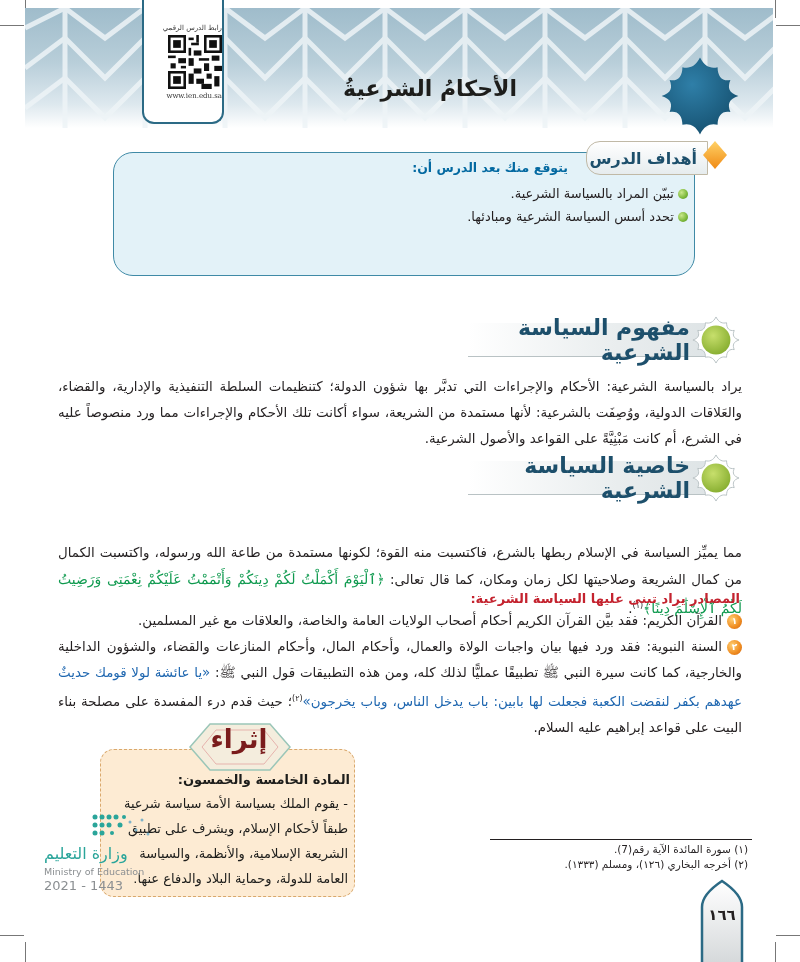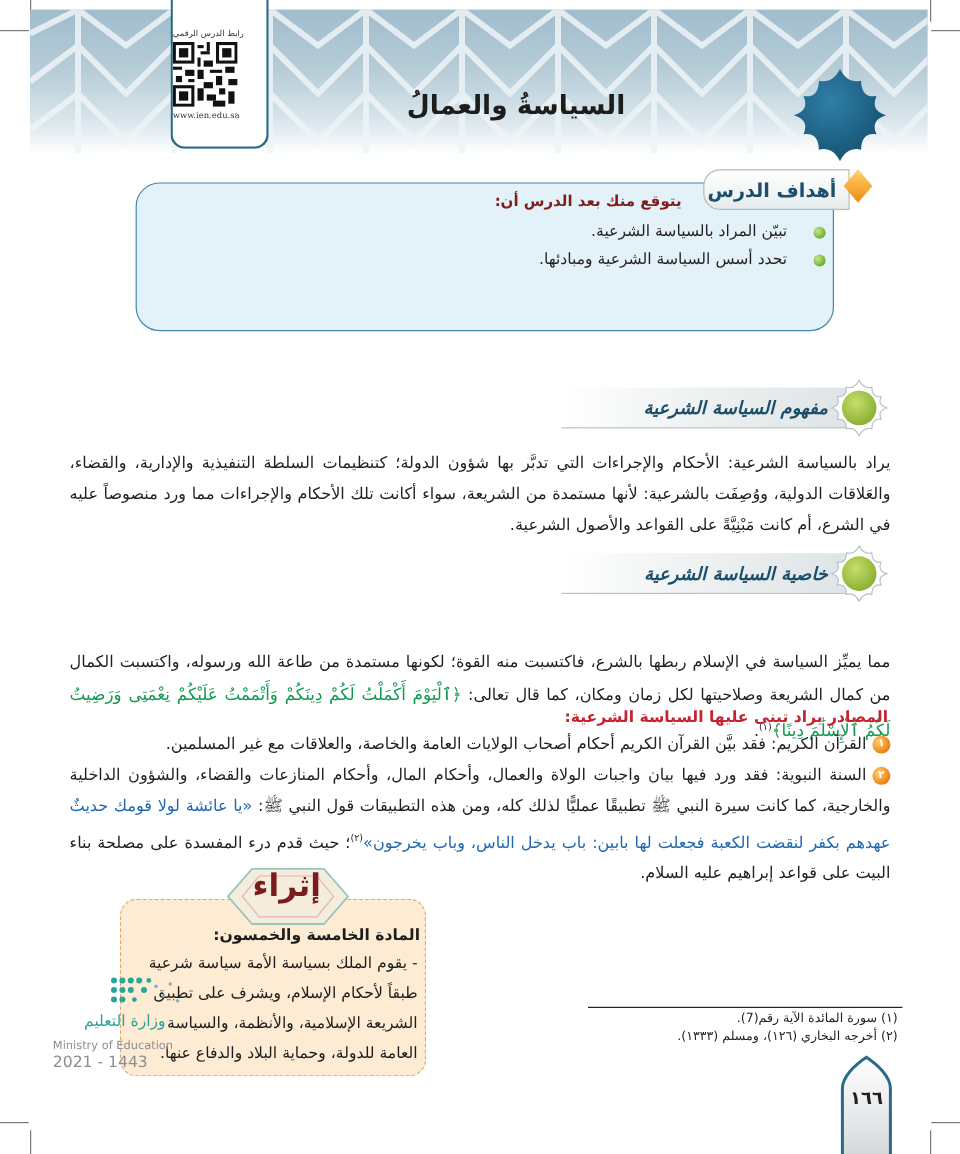--- a/index.html
+++ b/index.html
@@ -12,21 +12,21 @@
     position: absolute; left: 25px; top: 8px; width: 748px; height: 120px;
     background: linear-gradient(180deg, #9fbccb 0%, #b8ced9 45%, #dde8ee 80%, #ffffff 100%);
     overflow: hidden;
   }
   .banner svg { position: absolute; left: 0; top: 0; width: 100%; height: 100%; }
 
   .qr-card {
     position: absolute; left: 142px; top: 0; width: 82px; height: 124px;
     background: #ffffff; border: 2px solid #2b6a85; border-top: none;
     border-radius: 0 0 12px 12px;
-    display: flex; flex-direction: column; align-items: flex-start; padding-top: 24px;
+    display: flex; flex-direction: column; align-items: flex-end; padding-top: 24px;
   }
   .qr-label { font-size: 7px; color: #333; direction: rtl; margin-bottom: 3px; }
   .qr-code { width: 54px; height: 54px; }
   .qr-url { font-family: "DejaVu Serif", serif; font-size: 7px; color: #333; margin-top: 3px; }
 
   .lesson-title {
     position: absolute; left: 330px; top: 76px; width: 200px; text-align: center;
     font-size: 22px; font-weight: bold; color: #1d1d1b; direction: rtl;
   }
   .title-badge { position: absolute; left: 660px; top: 56px; width: 80px; height: 80px; }
@@ -38,36 +38,36 @@
   .objectives-tab {
     position: absolute; left: 586px; top: 141px; width: 122px; height: 34px;
     background: linear-gradient(180deg, #ffffff 0%, #e6ecee 100%);
     border: 1.5px solid #c0b9a6; border-radius: 14px 0 0 14px;
     direction: rtl; font-size: 16px; font-weight: bold; color: #1d4f6b;
     display: flex; align-items: center; padding-right: 10px;
   }
   .objectives-diamond { position: absolute; left: 702px; top: 140px; width: 26px; height: 30px; }
   .objectives-sub {
     position: absolute; right: 232px; top: 160px; direction: rtl;
-    font-size: 12.5px; font-weight: bold; color: #7f1d1d;
+    font-size: 12.5px; font-weight: bold; color: #0369a1;
   }
   .objectives-list { position: absolute; right: 112px; top: 182px; direction: rtl; list-style: none; }
-  .objectives-list li { font-size: 13px; line-height: 23px; display: flex; align-items: center; gap: 22px; }
+  .objectives-list li { font-size: 13px; line-height: 23px; display: flex; align-items: center; gap: 4px; }
   .green-dot {
     width: 10px; height: 10px; border-radius: 50%;
     background: radial-gradient(circle at 35% 35%, #c9e88a 0%, #7bb83a 60%, #4f8a22 100%);
     display: inline-block; flex: 0 0 auto;
   }
 
   .section-header { position: absolute; direction: rtl; display: flex; align-items: center; }
   .section-header .hdr-bar {
     height: 34px; width: 250px; padding-right: 28px;
     background: linear-gradient(90deg, #ffffff 0%, #e9edee 60%, #dde3e5 100%);
     border-bottom: 1.5px solid #b9c2c4;
-    display: flex; align-items: center; font-size: 15px; font-weight: bold; color: #1d4f6b; font-style: italic;
+    display: flex; align-items: center; font-size: 22px; font-weight: bold; color: #1d4f6b;
   }
   .section-header .hdr-badge { position: absolute; right: -22px; top: -7px; width: 48px; height: 48px; }
   .sec1 { right: 82px; top: 323px; }
   .sec2 { right: 82px; top: 461px; }
 
   .para { position: absolute; direction: rtl; text-align: justify; font-size: 13.4px; line-height: 26px; }
   .para-1 { left: 58px; width: 684px; top: 374px; }
   .para-2 { left: 58px; width: 684px; top: 512px; margin-top: 28px; }
   .quran { color: #0f9a4f; font-family: "DejaVu Serif", serif; font-size: 14px; }
   .ref-sup { font-size: 8px; vertical-align: super; }
@@ -100,23 +100,22 @@
     font-size: 13px; font-weight: bold; color: #1d1d1b;
   }
   .enrich-text {
     position: absolute; left: 108px; width: 240px; top: 791px; direction: rtl;
     font-size: 13px; line-height: 25px; color: #1d1d1b;
   }
 
   .ministry-logo { position: absolute; left: 44px; top: 812px; width: 120px; height: 86px; }
   .ministry-dots { position: absolute; left: 46px; top: 0; width: 80px; height: 30px; }
   .ministry-ar {
-    position: absolute; left: 0; top: 32px; font-size: 13px; color: #2aa59a; direction: rtl;
+    position: absolute; left: 0; top: 32px; font-size: 16px; color: #2aa59a; direction: rtl;
     font-family: "DejaVu Sans", sans-serif;
-    margin-left: 26px;
   }
   .ministry-en { position: absolute; left: 0; top: 54px; font-size: 9.5px; color: #8b8f92; }
   .ministry-year { position: absolute; left: 0; top: 66px; font-size: 13px; color: #8b8f92; }
 
   .footnote-rule { position: absolute; left: 490px; top: 839px; width: 262px; height: 1px; background: #231f20; }
   .footnotes {
     position: absolute; right: 52px; top: 842px; direction: rtl; list-style: none;
     font-size: 10.5px; line-height: 15px;
   }
 
@@ -181,21 +180,21 @@
       <rect x="11" y="17" width="3" height="2"></rect>
         <rect x="15" y="15" width="2" height="2"></rect>
         <rect x="18" y="16" width="2" height="4"></rect>
       <rect x="13" y="19" width="4" height="2"></rect>
         <rect x="5" y="12" width="2" height="1"></rect>
     </g>
   </svg>
   <span class="qr-url">www.ien.edu.sa</span>
 </div>
 
-<h1 class="lesson-title">السياسةُ والعمالُ</h1>
+<h1 class="lesson-title">الأحكامُ الشرعيةُ</h1>
 
 <svg class="title-badge" viewBox="0 0 100 100">
   <defs>
     <radialGradient id="gBlue" cx="40%" cy="35%" r="70%">
       <stop offset="0%" stop-color="#2f7fa8"></stop>
         <stop offset="100%" stop-color="#15506f"></stop>
     </radialGradient>
   </defs>
   <path d="M50 2 C56 14 64 16 72 14 C72 26 78 32 88 30 C84 40 86 46 98 50 C86 54 84 60 88 70 C78 68 72 74 72 86 C64 84 56 86 50 98 C44 86 36 84 28 86 C28 74 22 68 12 70 C16 60 14 54 2 50 C14 46 16 40 12 30 C22 32 28 26 28 14 C36 16 44 14 50 2 Z" fill="url(#gBlue)"></path>
 </svg>

